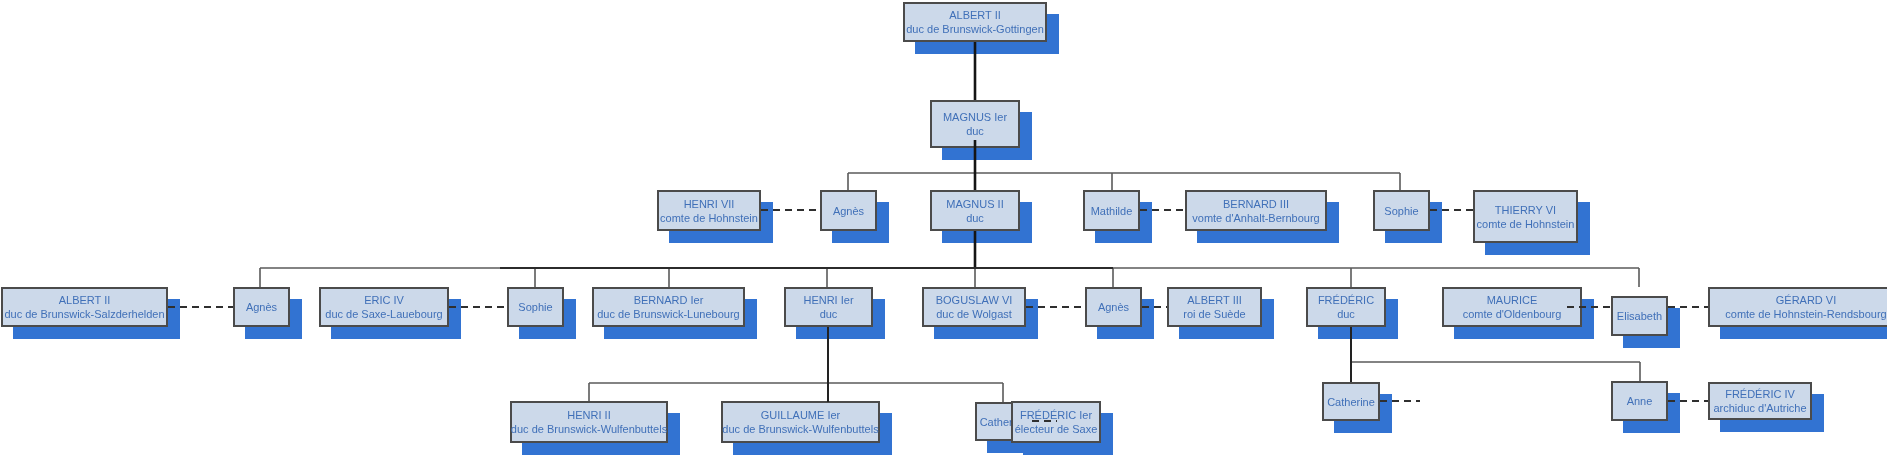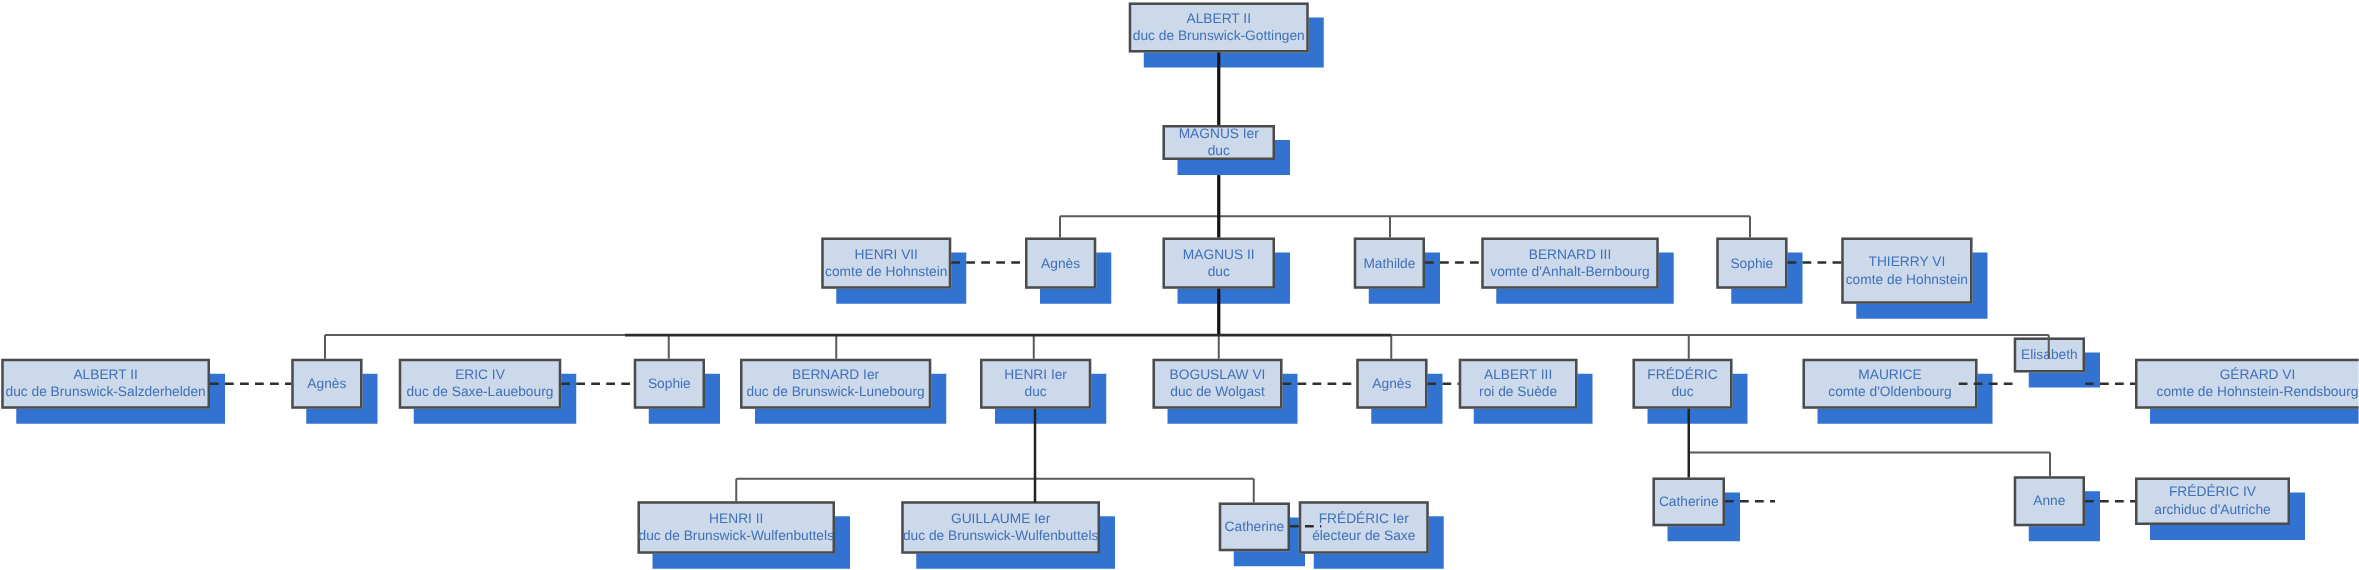--- a/index.html
+++ b/index.html
@@ -92,21 +92,21 @@
       <line x1="1380" y1="401" x2="1420" y2="401"></line>
       <line x1="1668" y1="401" x2="1708" y2="401"></line>
     </g>
   </svg>
 
   <div class="node" style="left:903px;top:2px;width:144px;height:40px">
     <span class="nm">ALBERT II</span>
     <span class="tt">duc de Brunswick-Gottingen</span>
   </div>
 
-  <div class="node" style="left:930px;top:100px;width:90px;height:28px">
+  <div class="node" style="left:930px;top:100px;width:90px;height:48px">
     <span class="nm">MAGNUS Ier</span>
     <span class="tt">duc</span>
   </div>
 
   <div class="node" style="left:657px;top:190px;width:104px;height:41px">
     <span class="nm">HENRI VII</span>
     <span class="tt">comte de Hohnstein</span>
   </div>
   <div class="node" style="left:820px;top:190px;width:57px;height:41px">
     <span class="nm">Agnès</span>
@@ -170,51 +170,51 @@
     <span class="tt">roi de Suède</span>
   </div>
   <div class="node" style="left:1306px;top:287px;width:80px;height:40px">
     <span class="nm">FRÉDÉRIC</span>
     <span class="tt">duc</span>
   </div>
   <div class="node" style="left:1442px;top:287px;width:140px;height:40px">
     <span class="nm">MAURICE</span>
     <span class="tt">comte d'Oldenbourg</span>
   </div>
-  <div class="node" style="left:1611px;top:270px;width:57px;height:28px">
+  <div class="node" style="left:1611px;top:296px;width:57px;height:40px">
     <span class="nm">Elisabeth</span>
 
   </div>
   <div class="node" style="left:1708px;top:287px;width:196px;height:40px">
     <span class="nm">GÉRARD VI</span>
     <span class="tt">comte de Hohnstein-Rendsbourg</span>
   </div>
 
   <div class="node" style="left:510px;top:401px;width:158px;height:42px">
     <span class="nm">HENRI II</span>
     <span class="tt">duc de Brunswick-Wulfenbuttels</span>
   </div>
   <div class="node" style="left:721px;top:401px;width:159px;height:42px">
     <span class="nm">GUILLAUME Ier</span>
     <span class="tt">duc de Brunswick-Wulfenbuttels</span>
   </div>
   <div class="node" style="left:975px;top:402px;width:57px;height:39px">
     <span class="nm">Catherine</span>
 
   </div>
-  <div class="node" style="left:1039px;top:401px;width:104px;height:42px">
+  <div class="node" style="left:1011px;top:401px;width:90px;height:42px">
     <span class="nm">FRÉDÉRIC Ier</span>
     <span class="tt">électeur de Saxe</span>
   </div>
   <div class="node" style="left:1322px;top:382px;width:58px;height:39px">
     <span class="nm">Catherine</span>
 
   </div>
   <div class="node" style="left:1611px;top:381px;width:57px;height:40px">
     <span class="nm">Anne</span>
 
   </div>
-  <div class="node" style="left:1708px;top:382px;width:124px;height:38px">
+  <div class="node" style="left:1708px;top:382px;width:104px;height:38px">
     <span class="nm">FRÉDÉRIC IV</span>
     <span class="tt">archiduc d'Autriche</span>
   </div>
 
 </div>
 
 </body></html>

